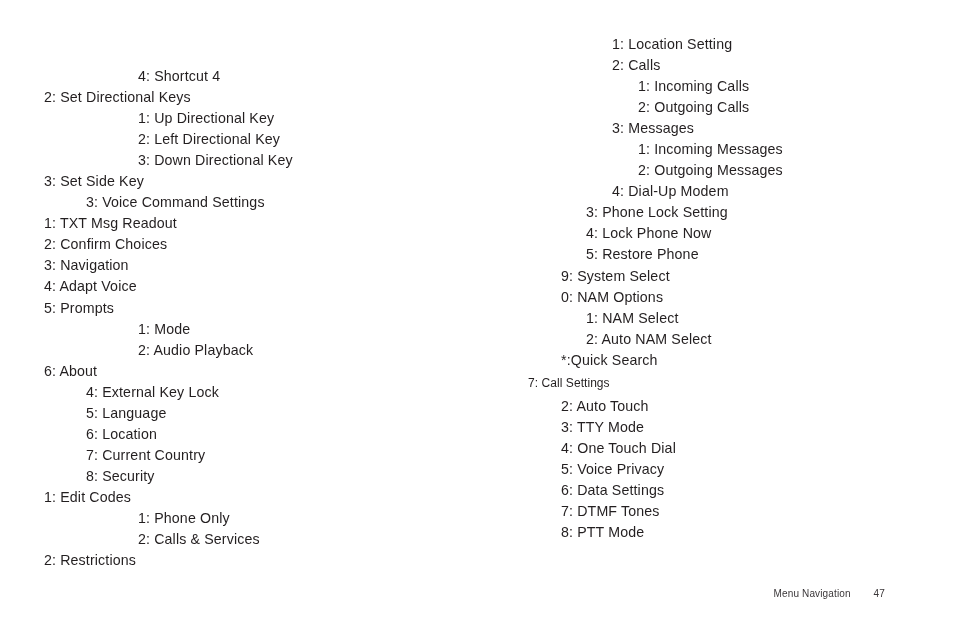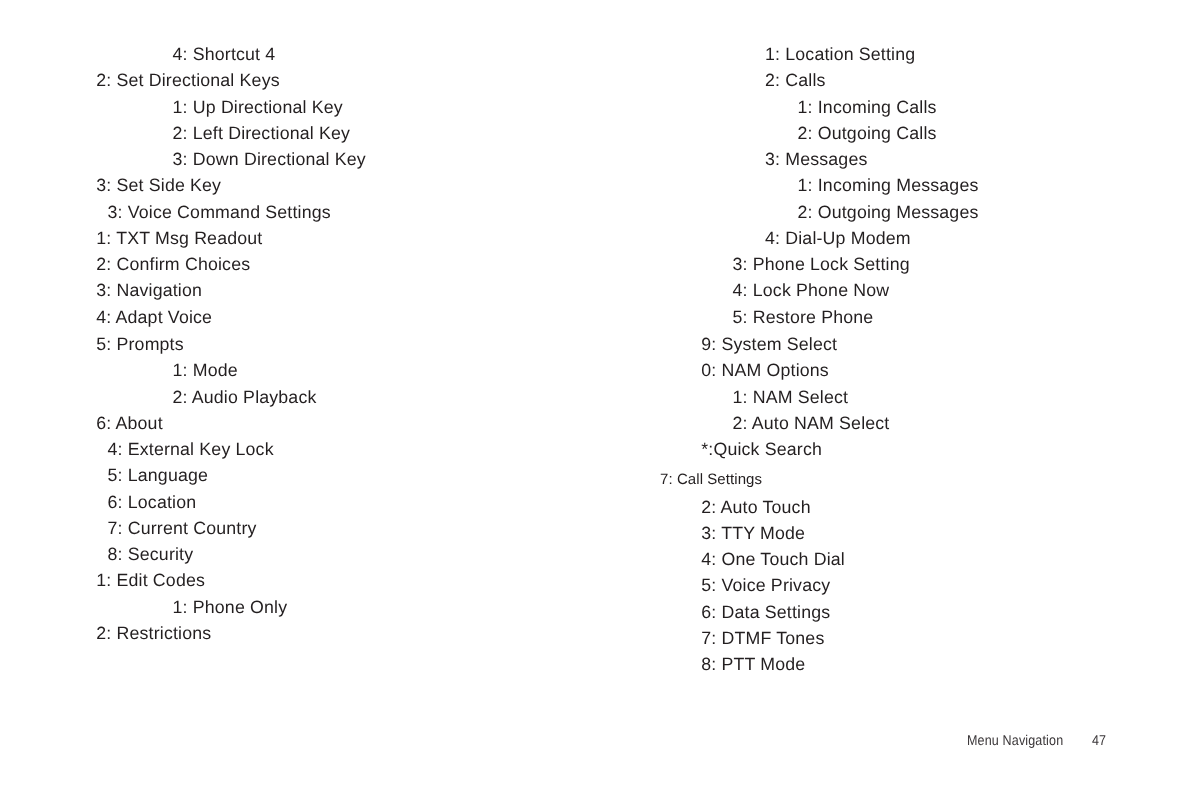--- a/index.html
+++ b/index.html
@@ -24,21 +24,21 @@
     width: 954px;
     height: 636px;
     background: #ffffff;
   }
 
   
   .column {
     position: absolute;
     top: 34px;
   }
-  #col-left  { left: 0px;   width: 470px; }
+  #col-left  { left: 0px;   width: 470px; margin-top: 32px; }
   #col-right { left: 490px; width: 484px; }
 
   .menu-list {
     list-style: none;
     margin: 0;
     padding: 0;
   }
 
   .menu-item {
     font-size: 14.2px;
@@ -52,21 +52,21 @@
   
   .menu-item.heading {
     font-size: 12px;
     line-height: 25px;
     height: 25px;
     letter-spacing: 0.005em;
   }
 
   
   .lv-a { padding-left: 86px; }
-  .lv-b { padding-left: 77px; }
+  .lv-b { padding-left: 44px; }
   .lv-c { padding-left: 138px; }
 
   
   .rv-0 { padding-left: 38px; }
   .rv-s { padding-left: 71px; }
   .rv-a { padding-left: 96px; }
   .rv-b { padding-left: 122px; }
   .rv-c { padding-left: 148px; }
 
   
@@ -110,20 +110,21 @@
         <li class="menu-item lv-c">1: Mode</li>
         <li class="menu-item lv-c">2: Audio Playback</li>
         <li class="menu-item lv-b">6: About</li>
         <li class="menu-item lv-a">4: External Key Lock</li>
         <li class="menu-item lv-a">5: Language</li>
         <li class="menu-item lv-a">6: Location</li>
         <li class="menu-item lv-a">7: Current Country</li>
         <li class="menu-item lv-a">8: Security</li>
         <li class="menu-item lv-b">1: Edit Codes</li>
         <li class="menu-item lv-c">1: Phone Only</li>
+        <li class="menu-item lv-c">2: Calls &amp; Services</li>
         <li class="menu-item lv-b">2: Restrictions</li>
       </ul>
   </div>
 
   <div class="column" id="col-right">
     <ul class="menu-list" id="right-list">
         <li class="menu-item rv-b">1: Location Setting</li>
         <li class="menu-item rv-b">2: Calls</li>
         <li class="menu-item rv-c">1: Incoming Calls</li>
         <li class="menu-item rv-c">2: Outgoing Calls</li>

